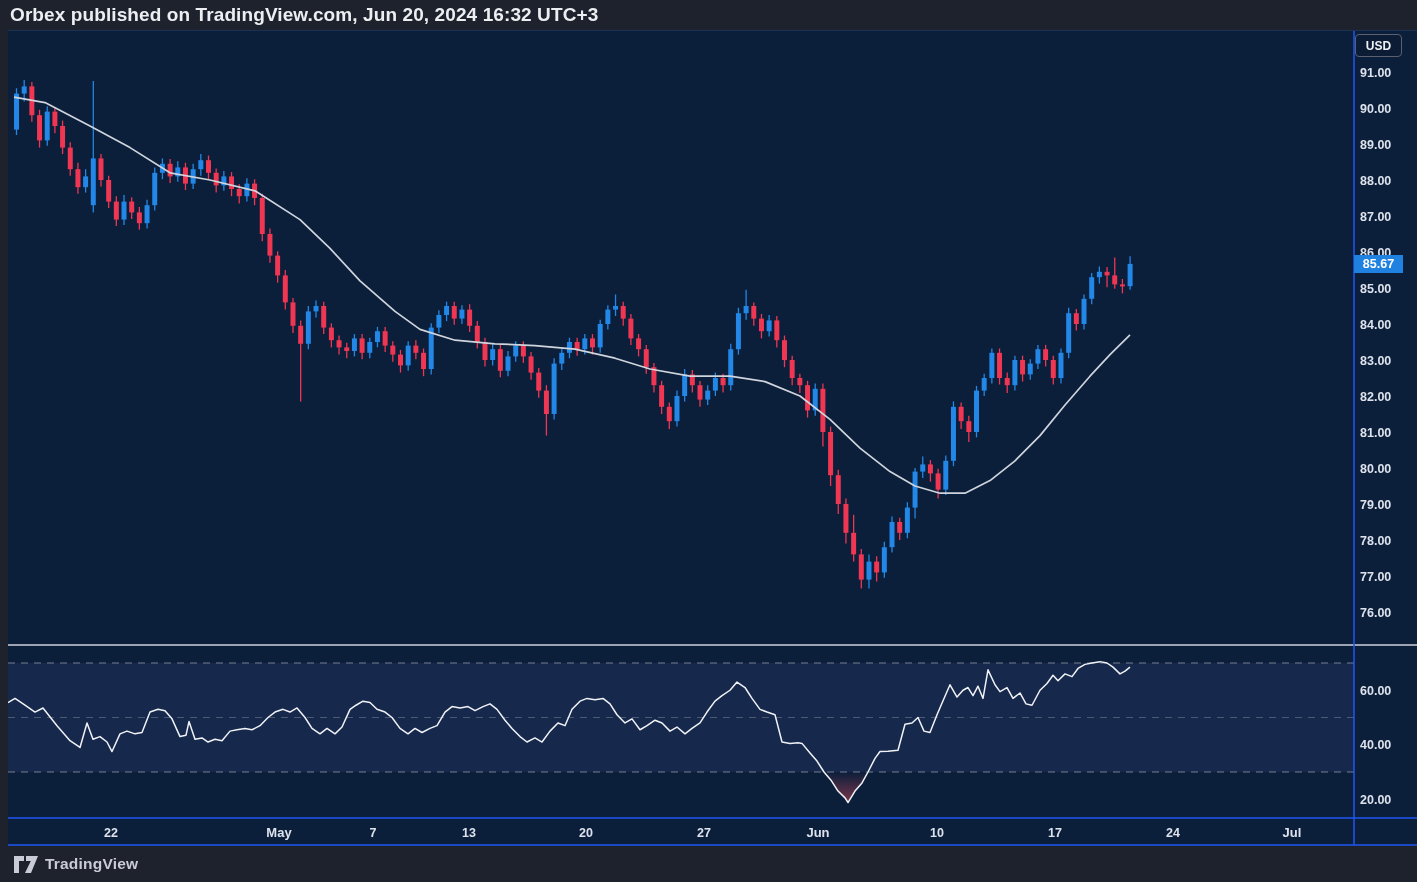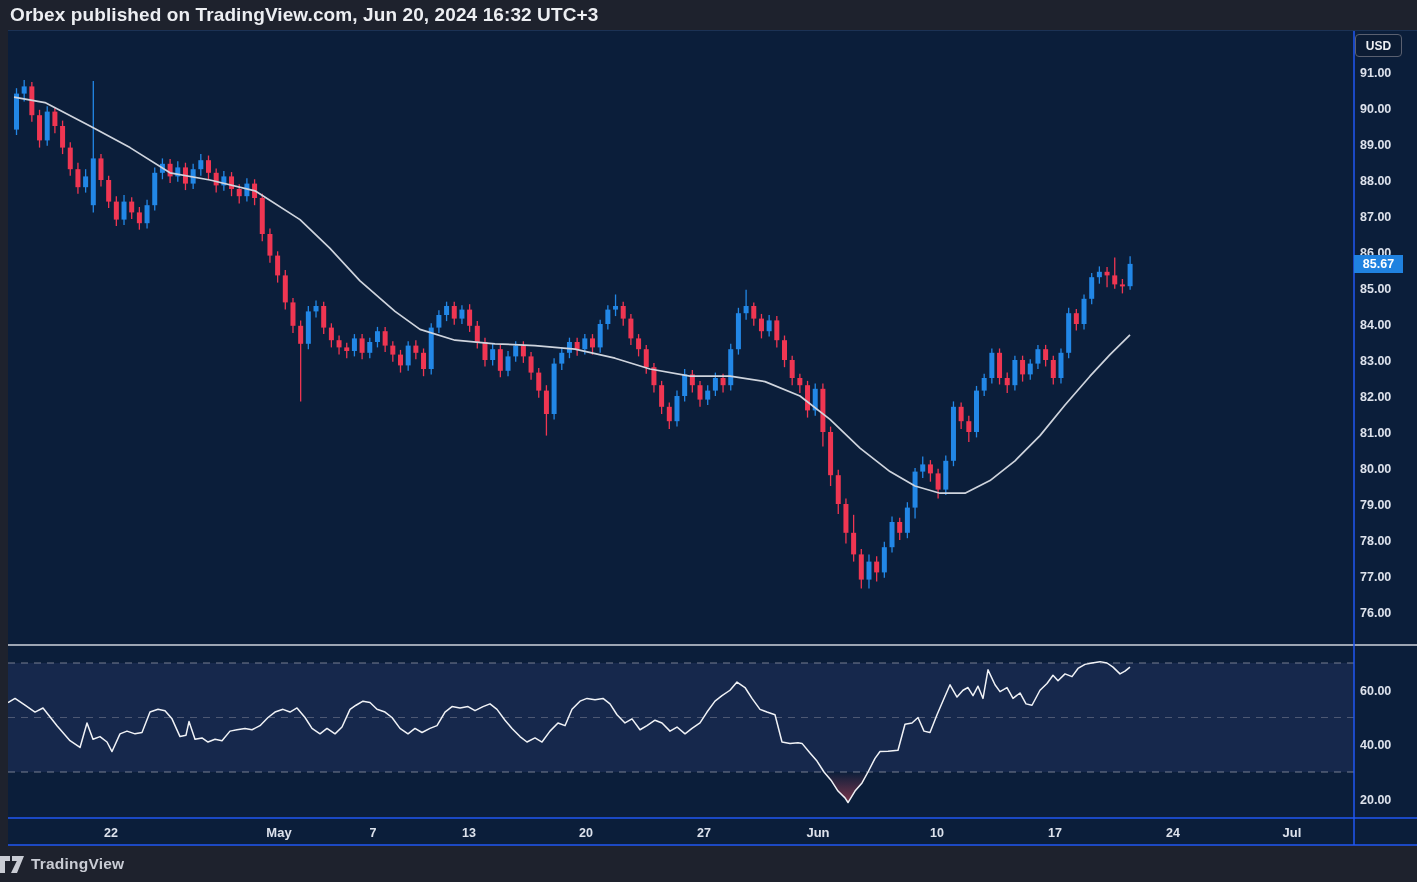--- a/index.html
+++ b/index.html
@@ -18,21 +18,21 @@
                 border:1px solid #5a6070; border-radius:4px; background:rgba(14,26,48,.6);
                 color:#edeff3; font-size:12px; font-weight:bold; display:flex;
                 align-items:center; justify-content:center; cursor:pointer; }
 
   .price-badge { position:absolute; left:1346px; top:224px; width:49px; height:18px;
                  background:#2082e0; border-radius:0; color:#fff; font-size:12.5px;
                  font-weight:bold; display:flex; align-items:center; justify-content:center; }
 
   .bottom-bar { position:absolute; left:0; top:846px; width:1417px; height:36px;
                 background:#1e222d; display:flex; align-items:center; }
-  .tv-logo { margin-left:0; display:flex; align-items:center; gap:7px; }
+  .tv-logo { margin-left:14px; display:flex; align-items:center; gap:7px; }
   .tv-logo .brand { color:#c9ccd4; font-size:15.5px; font-weight:bold; letter-spacing:.2px; }
 
   text { font-family:"Liberation Sans", sans-serif; }
 </style>
 </head>
 <body>
 
 <div class="screen">
 
   <div class="pub-header">Orbex published on TradingView.com, Jun 20, 2024 16:32 UTC+3</div>

